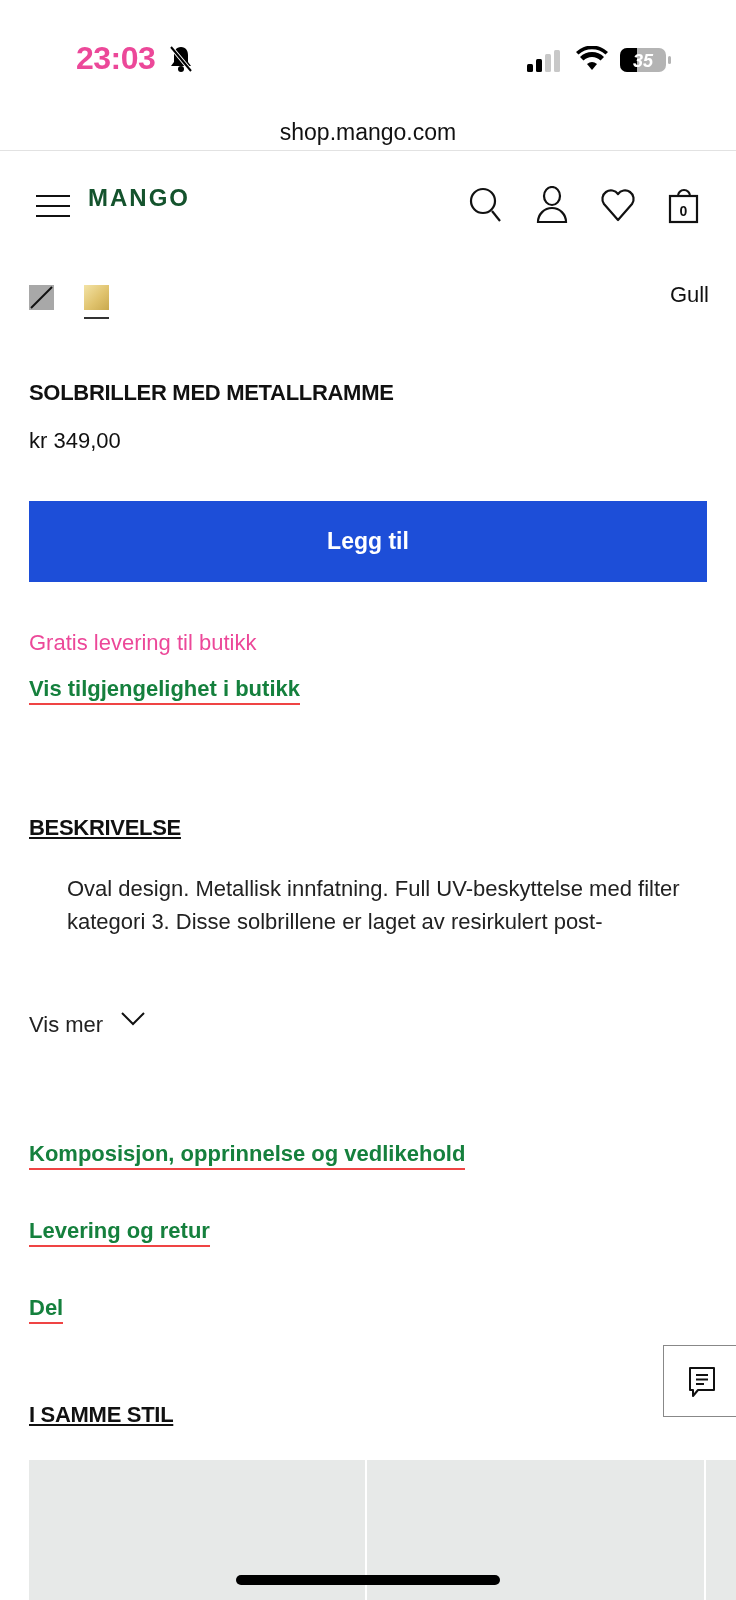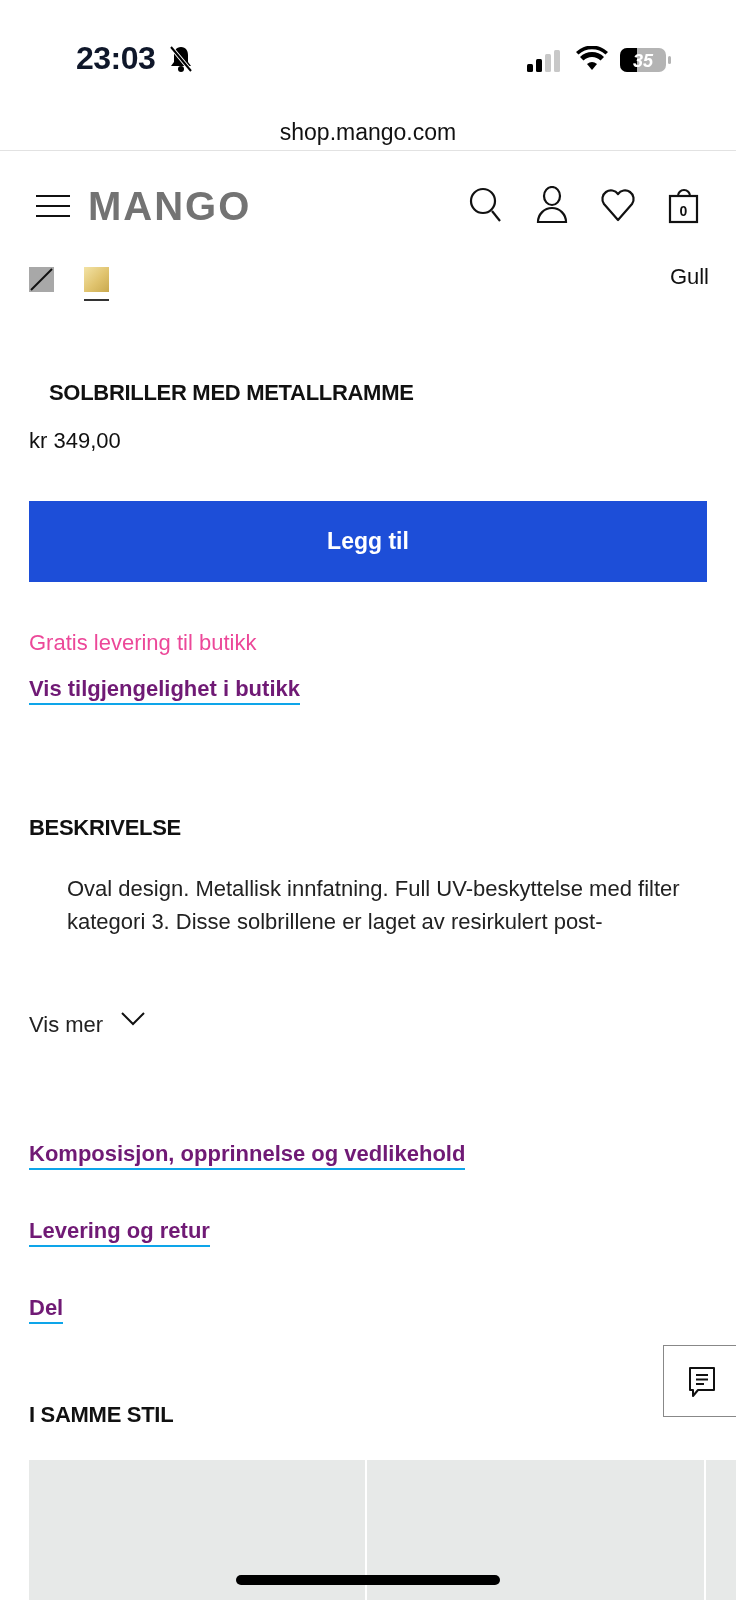--- a/index.html
+++ b/index.html
@@ -1,49 +1,49 @@
 <!DOCTYPE html>
 <html><head>
 <meta charset="utf-8">
 <style>
   * { box-sizing: border-box; margin: 0; padding: 0; }
   html, body { width: 736px; height: 1600px; overflow: hidden; background: #ffffff; }
   body { font-family: "Liberation Sans", sans-serif; color: #1a1a1a; position: relative; }
 
   .status-bar { position: absolute; top: 0; left: 0; width: 736px; height: 110px; }
-  .status-time { position: absolute; left: 76px; top: 40px; font-size: 32px; font-weight: bold; color: #0f172a; letter-spacing: -0.5px; }
+  .status-time { position: absolute; left: 76px; top: 40px; font-size: 32px; font-weight: bold; color: #ec4899; letter-spacing: -0.5px; }
   .status-bell { position: absolute; left: 168px; top: 44px; width: 26px; height: 30px; }
   .status-signal { position: absolute; left: 527px; top: 50px; width: 36px; height: 22px; }
   .status-wifi { position: absolute; left: 576px; top: 46px; width: 32px; height: 26px; }
   .status-battery { position: absolute; left: 620px; top: 46px; width: 52px; height: 28px; font-style: italic; }
 
   .url-bar { position: absolute; top: 108px; left: 0; width: 736px; height: 44px; text-align: center; font-size: 23px; color: #111; margin-top: 11px; }
   .url-divider { position: absolute; top: 150px; left: 0; width: 736px; height: 1px; background: #e2e2e2; }
 
   .nav { position: absolute; top: 180px; left: 0; width: 736px; height: 52px; }
   .menu-icon { position: absolute; left: 36px; top: 14px; width: 34px; height: 24px; cursor: pointer; }
-  .logo { position: absolute; left: 88px; top: 4px; font-size: 40px; font-weight: bold; letter-spacing: 2px; color: #737373; }
+  .logo { position: absolute; left: 88px; top: 4px; font-size: 24px; font-weight: bold; letter-spacing: 2px; color: #14532d; }
   .nav-icon { position: absolute; top: 6px; width: 36px; height: 38px; cursor: pointer; }
 
-  .swatches { position: absolute; top: 264px; left: 29px; width: 680px; height: 40px; padding-left: 36px; }
+  .swatches { position: absolute; top: 282px; left: 29px; width: 680px; height: 40px; padding-left: 36px; }
   .swatch { position: absolute; top: 3px; width: 25px; height: 25px; cursor: pointer; }
   .swatch-gray { left: 0; background: #a8a8a8; }
   .swatch-gold { left: 55px; background: linear-gradient(135deg, #f3e3a6 0%, #e0c36e 55%, #c9a94e 100%); }
   .swatch-underline { position: absolute; left: 55px; top: 35px; width: 25px; height: 2px; background: #333; }
   .color-name { position: absolute; right: 0; top: 0; font-size: 22px; color: #111; }
 
-  .product-title { position: absolute; top: 380px; left: 29px; font-size: 22px; font-weight: bold; letter-spacing: -0.3px; color: #111; margin-left: 20px; }
+  .product-title { position: absolute; top: 380px; left: 29px; font-size: 22px; font-weight: bold; letter-spacing: -0.3px; color: #111; }
   .product-price { position: absolute; top: 428px; left: 29px; font-size: 22px; color: #111; }
 
   .add-button { position: absolute; top: 501px; left: 29px; width: 678px; height: 81px; background: #1d4ed8; color: #fff; border: none; font-size: 23px; font-weight: bold; display: flex; align-items: center; justify-content: center; cursor: pointer; }
 
   .free-delivery { position: absolute; top: 630px; left: 29px; font-size: 22px; color: #ec4899; }
-  .link { position: absolute; left: 29px; font-size: 22px; font-weight: bold; color: #701a75; text-decoration: none; border-bottom: 2px solid #0ea5e9; padding-bottom: 1px; cursor: pointer; line-height: 1.2; }
+  .link { position: absolute; left: 29px; font-size: 22px; font-weight: bold; color: #15803d; text-decoration: none; border-bottom: 2px solid #ef4444; padding-bottom: 1px; cursor: pointer; line-height: 1.2; }
 
-  .section-heading { position: absolute; left: 29px; font-size: 22px; font-weight: bold; color: #111; letter-spacing: -0.3px; }
+  .section-heading { position: absolute; left: 29px; font-size: 22px; font-weight: bold; color: #111; letter-spacing: -0.3px; text-decoration: underline; }
   .description { position: absolute; top: 872px; left: 29px; width: 680px; font-size: 22px; line-height: 33px; color: #222; }
   .desc-line { display: block; white-space: nowrap; margin-left: 38px; }
 
   .show-more { position: absolute; top: 1012px; left: 29px; font-size: 22px; color: #222; cursor: pointer; display: flex; align-items: flex-start; }
   .chevron { margin-left: 18px; width: 24px; height: 14px; }
 
   .chat-button { position: absolute; top: 1345px; left: 663px; width: 80px; height: 72px; border: 1px solid #888; background: #fff; cursor: pointer; }
   .chat-icon { position: absolute; left: 24px; top: 20px; width: 28px; height: 32px; }
 
   .carousel { position: absolute; top: 1460px; left: 29px; width: 707px; height: 140px; overflow: hidden; }

